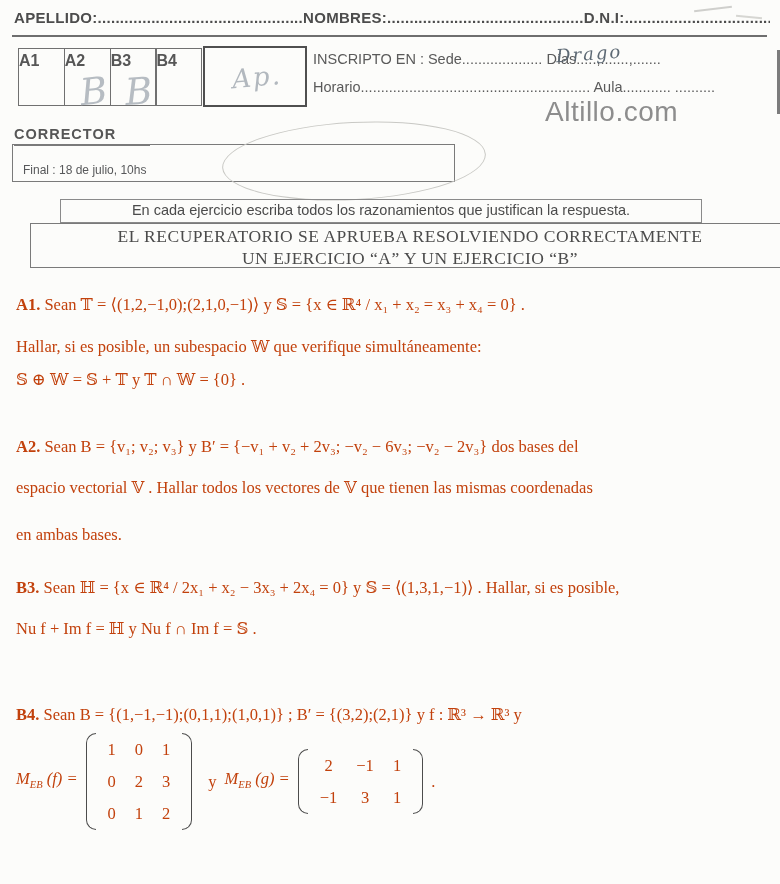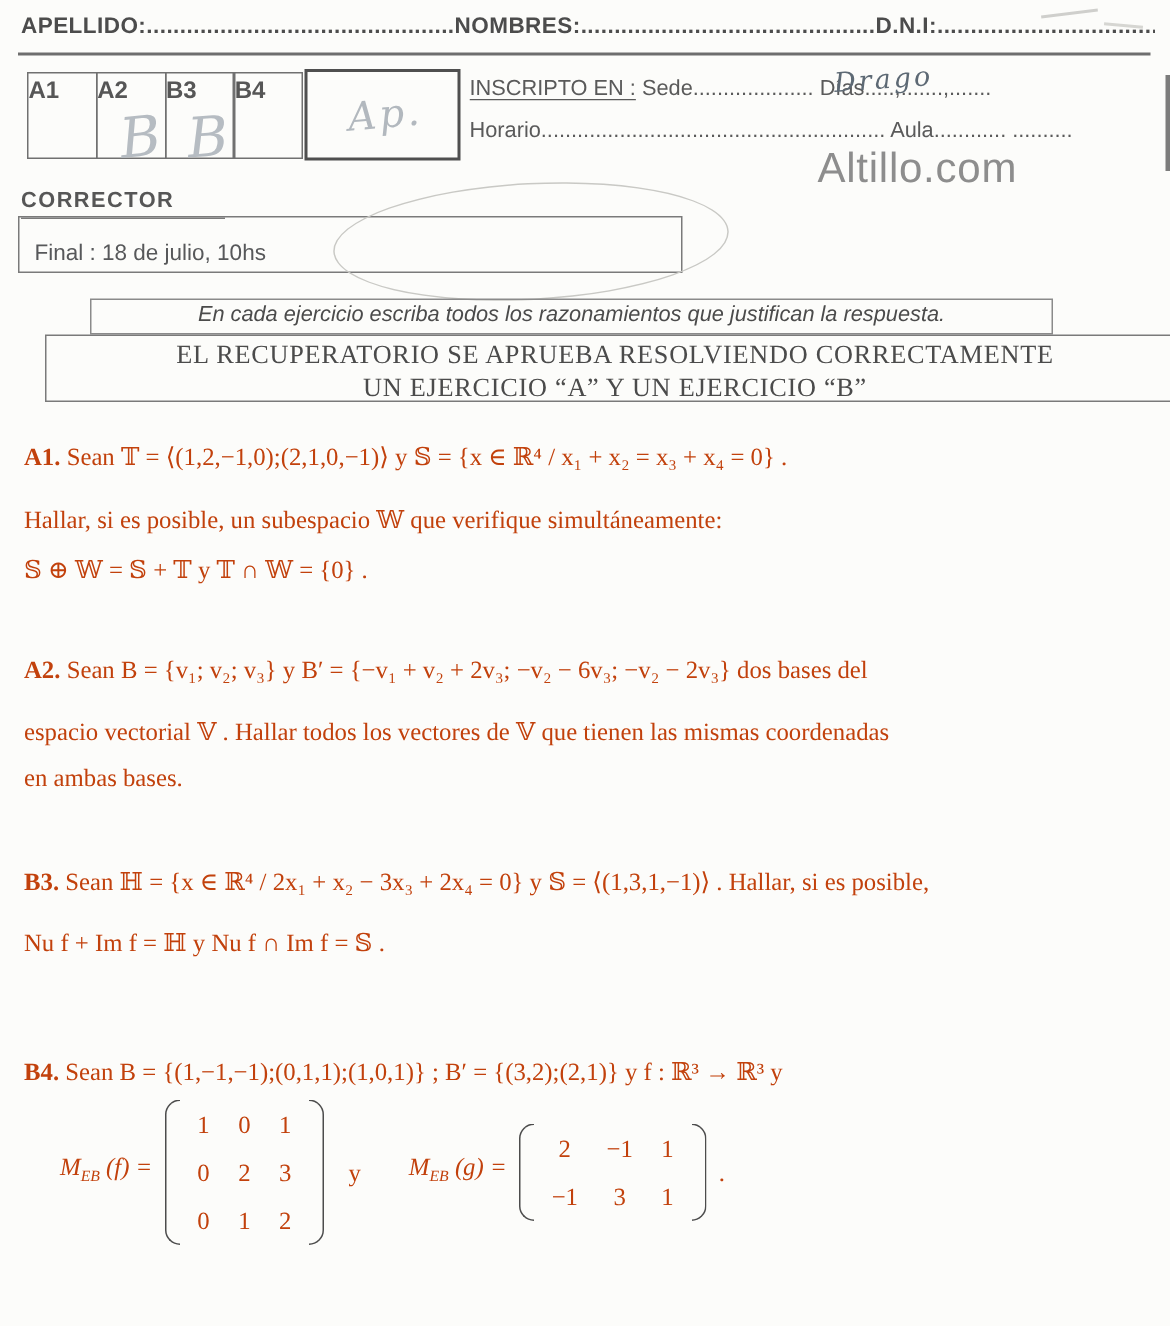--- a/index.html
+++ b/index.html
@@ -40,43 +40,43 @@
   .watermark { position:absolute; left:545px; top:96px; font-size:28px; color:#8d8d8d; letter-spacing:.5px; }
   .pen-dash1 { position:absolute; left:694px; top:8px; width:38px; height:2px; background:#cfcfcc; transform:rotate(-7deg); }
   .pen-dash2 { position:absolute; left:736px; top:16px; width:26px; height:2px; background:#d6d6d2; transform:rotate(5deg); }
   .scan-edge { position:absolute; right:0; top:50px; width:3px; height:64px; background:#7c7c7c; }
 
   
   .corr-label { position:absolute; left:14px; top:126px; font-size:14.5px; color:#565656; letter-spacing:1px;
                 border-bottom:1.5px solid #7a7a7a; padding:0 34px 3px 0;font-weight:bold; }
   .cbox { position:absolute; left:12px; top:144px; width:441px; height:36px; border:1.4px solid #7a7a7a; display:flex; background:transparent; }
   .cbox-left  { width:211px; border-right:1px solid #7a7a7a; display:flex; align-items:flex-end; padding:0 0 3px 7px; font-size:15px; color:#6d7175; }
-  .cbox-right { flex:1; display:flex; align-items:flex-end; padding:0 0 4px 10px; font-size:15px; color:#57585a; }
+  .cbox-right { flex:1; display:flex; align-items:flex-end; padding:0 0 4px 10px; font-size:12px; color:#57585a; }
   .pen-oval { position:absolute; left:222px; top:122px; width:262px; height:76px;
               border:1.6px solid #c9c9c5; border-radius:50%; transform:rotate(-3deg); }
 
   
   .instr-box { position:absolute; left:60px; top:199px; width:640px; height:22px; border:1.2px solid #8a8a8a;
-               font-style:italic; font-size:14.5px; line-height:21px; text-align:center; color:#4b4b4b; }
+               font-size:14.5px; line-height:21px; text-align:center; color:#4b4b4b; }
   .notice-box { position:absolute; left:30px; top:223px; width:760px; height:45px; border:1.3px solid #7a7a7a;
                 text-align:center; font-size:17.5px; line-height:21.5px; padding-top:2px;
                 color:#4b4b4b; letter-spacing:.5px; box-sizing:border-box; }
 
   
   .ex { position:absolute; left:16px; width:752px; font-size:16.5px; line-height:23px; color:#c2410c; }
   .ex p { margin:0; }
   .ex .lbl { font-weight:bold; }
   #ex-a1 { top:293px; } #ex-a1 .l1 { margin-bottom:19px; } #ex-a1 .l2 { margin-bottom:10px; }
-  #ex-a2 { top:435px; } #ex-a2 .l1 { margin-bottom:18px; } #ex-a2 .l2 { margin-bottom:8px; }
+  #ex-a2 { top:435px; } #ex-a2 .l1 { margin-bottom:18px; } #ex-a2 .l2 { margin-bottom:24px; }
   #ex-b3 { top:576px; } #ex-b3 .l1 { margin-bottom:18px; } #ex-b3 .l2 { margin-bottom:9px; }
   #ex-b4 { top:703px; }
 
   
   .mrow { display:flex; align-items:center; margin-top:7px; }
-  .mlabel { font-style:italic; margin-left:24px;text-align:right; }
+  .mlabel { font-style:italic; margin-left:0;text-align:right; }
   .mlabel sub { font-size:10.5px; font-style:italic; }
   .matrix { display:inline-flex; align-items:stretch; margin:0 8px; }
   .paren-l { width:9px; border:1.5px solid #4c4c4c; border-right:none; border-radius:13px 0 0 13px; }
   .paren-r { width:9px; border:1.5px solid #4c4c4c; border-left:none; border-radius:0 13px 13px 0; }
   .mbody { display:grid; column-gap:19px; row-gap:9px; padding:5px 12px; justify-items:center; align-content:center; }
   .ysep { margin:0 8px; }
   .calc-line { margin-top:13px !important; }
 </style>
 </head>
 <body>

